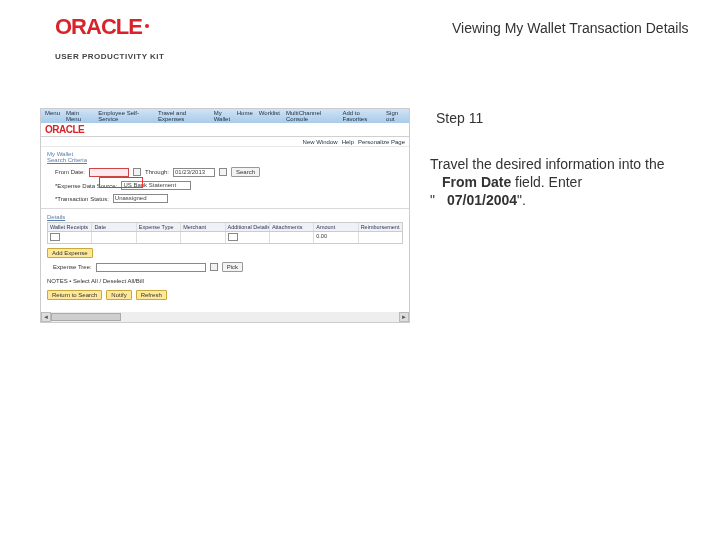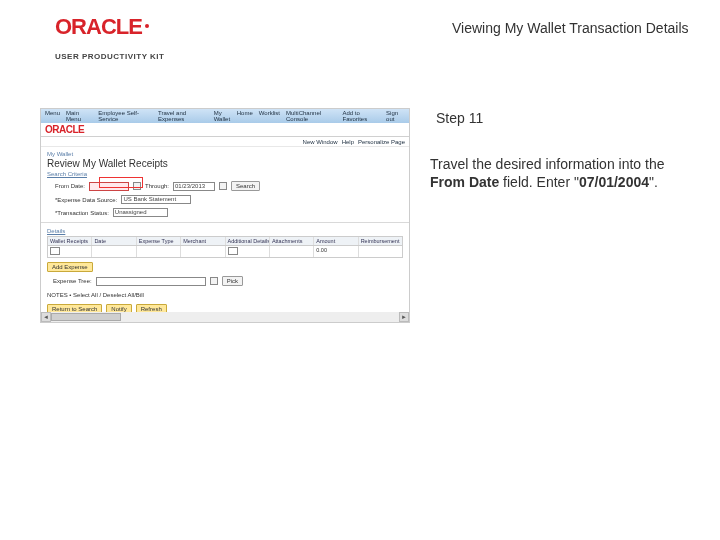--- a/index.html
+++ b/index.html
@@ -52,21 +52,21 @@
 
   .note-row { padding:4px 6px; color:#333; }
   .action-row { display:flex; gap:4px; padding:2px 6px; }
   .scrollbar-bottom { position:absolute; left:0; right:0; bottom:0; height:10px; background:#eee; display:flex; align-items:center; }
   .sb-arrow { width:10px; height:10px; background:#ddd; border:1px solid #bbb; display:flex; align-items:center; justify-content:center; font-size:6px; color:#555; }
   .sb-track { flex:1; height:10px; position:relative; }
   .sb-thumb { position:absolute; left:0; width:70px; height:8px; top:1px; background:#cfcfcf; border:1px solid #aaa; }
 
   .step-label { position:absolute; left:436px; top:110px; font-size:14px; color:#333; }
   .instruction { position:absolute; left:430px; top:155px; width:250px; font-size:14px; color:#333; line-height:1.3; }
-  .instruction b { font-weight:bold; }
+  .instruction b { font-weight:bold;margin-left:12px; }
 </style>
 </head>
 <body>
 
 <div class="header">
   <div class="oracle-logo">
     <span class="oracle-text">ORACLE</span>
     <span class="oracle-dot"></span>
   </div>
   <div class="upk">USER PRODUCTIVITY KIT</div>
@@ -97,21 +97,20 @@
     <span class="ps-logo">ORACLE</span>
   </div>
 
   <div class="ps-user-row">
     <span>New Window</span>
     <span>Help</span>
     <span>Personalize Page</span>
   </div>
 
   <div class="ps-bc">My Wallet</div>
-  <div class="ps-h1">Review My Wallet Receipts</div>
   <div class="ps-sub">Search Criteria</div>
 
   <div class="search-row">
     <span class="lbl">From Date:</span>
     <span class="inp from-date"></span>
     <span class="cal-ico"></span>
     <span class="lbl">Through:</span>
     <span class="inp" style="width:42px;padding:0 1px;">01/23/2013</span>
     <span class="cal-ico"></span>
     <span class="btn">Search</span>

